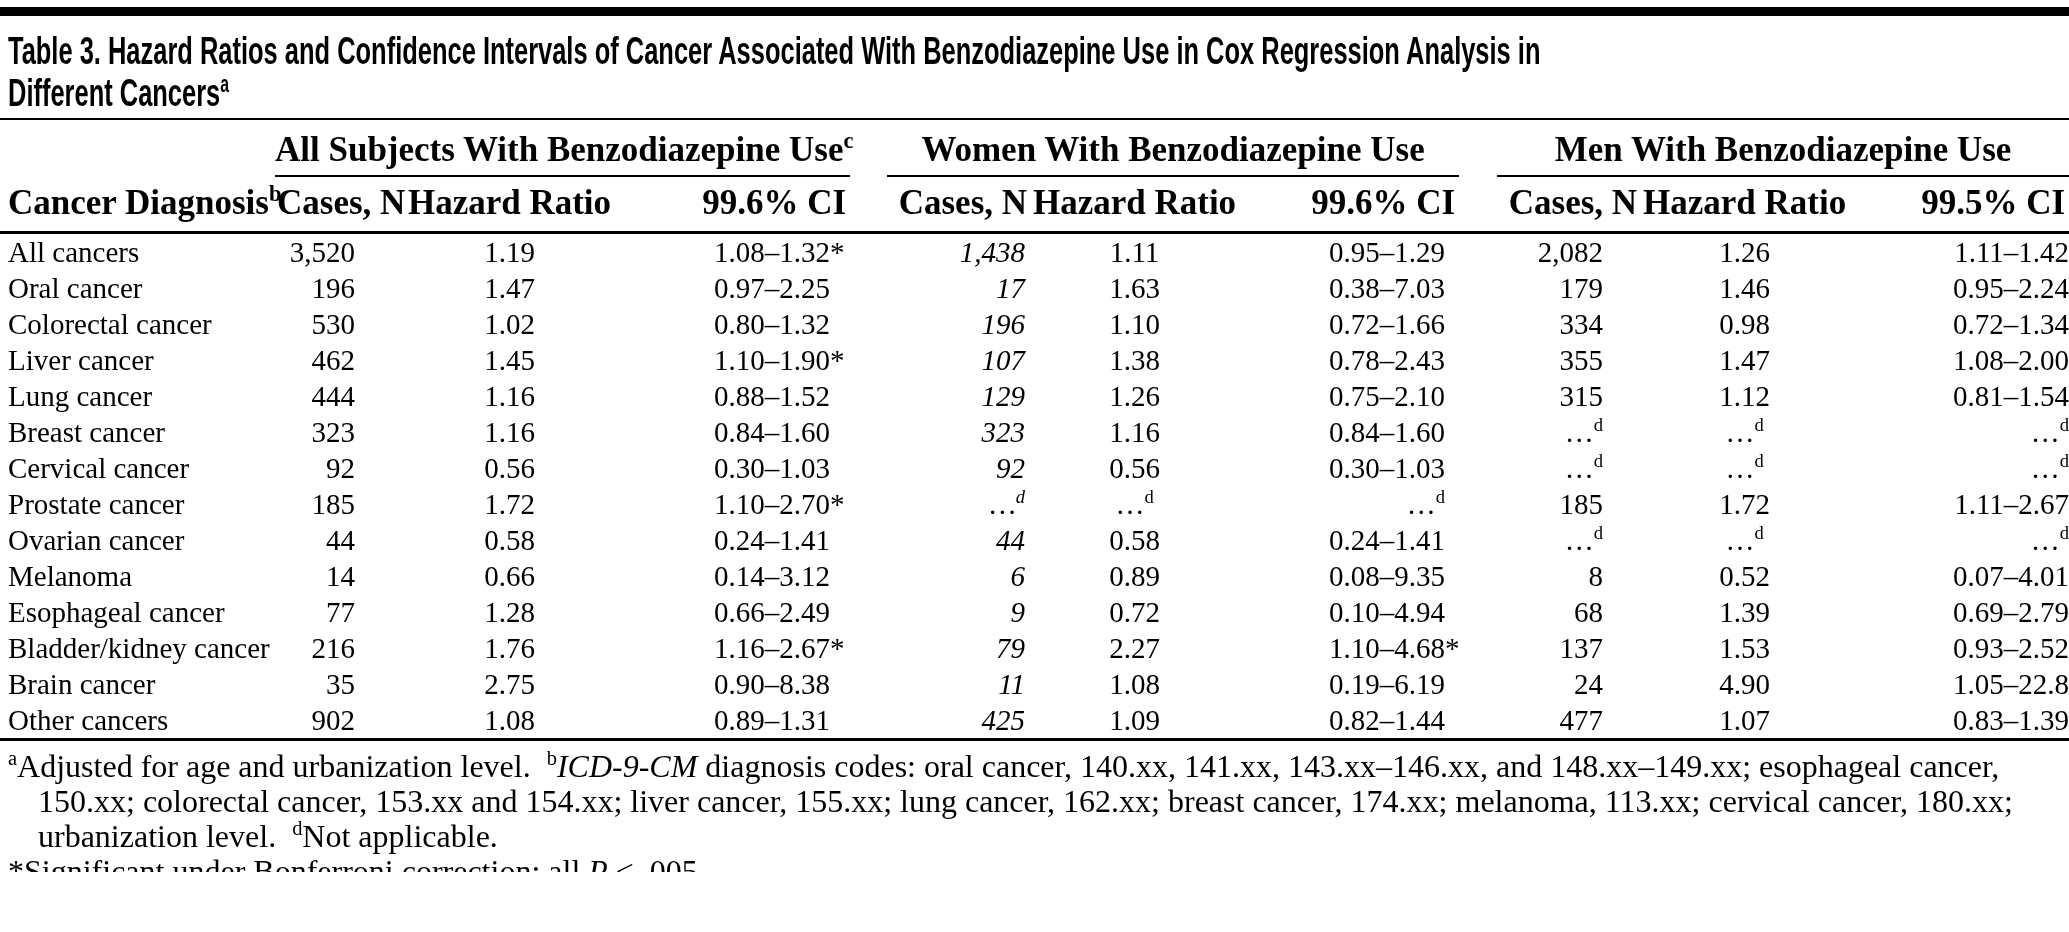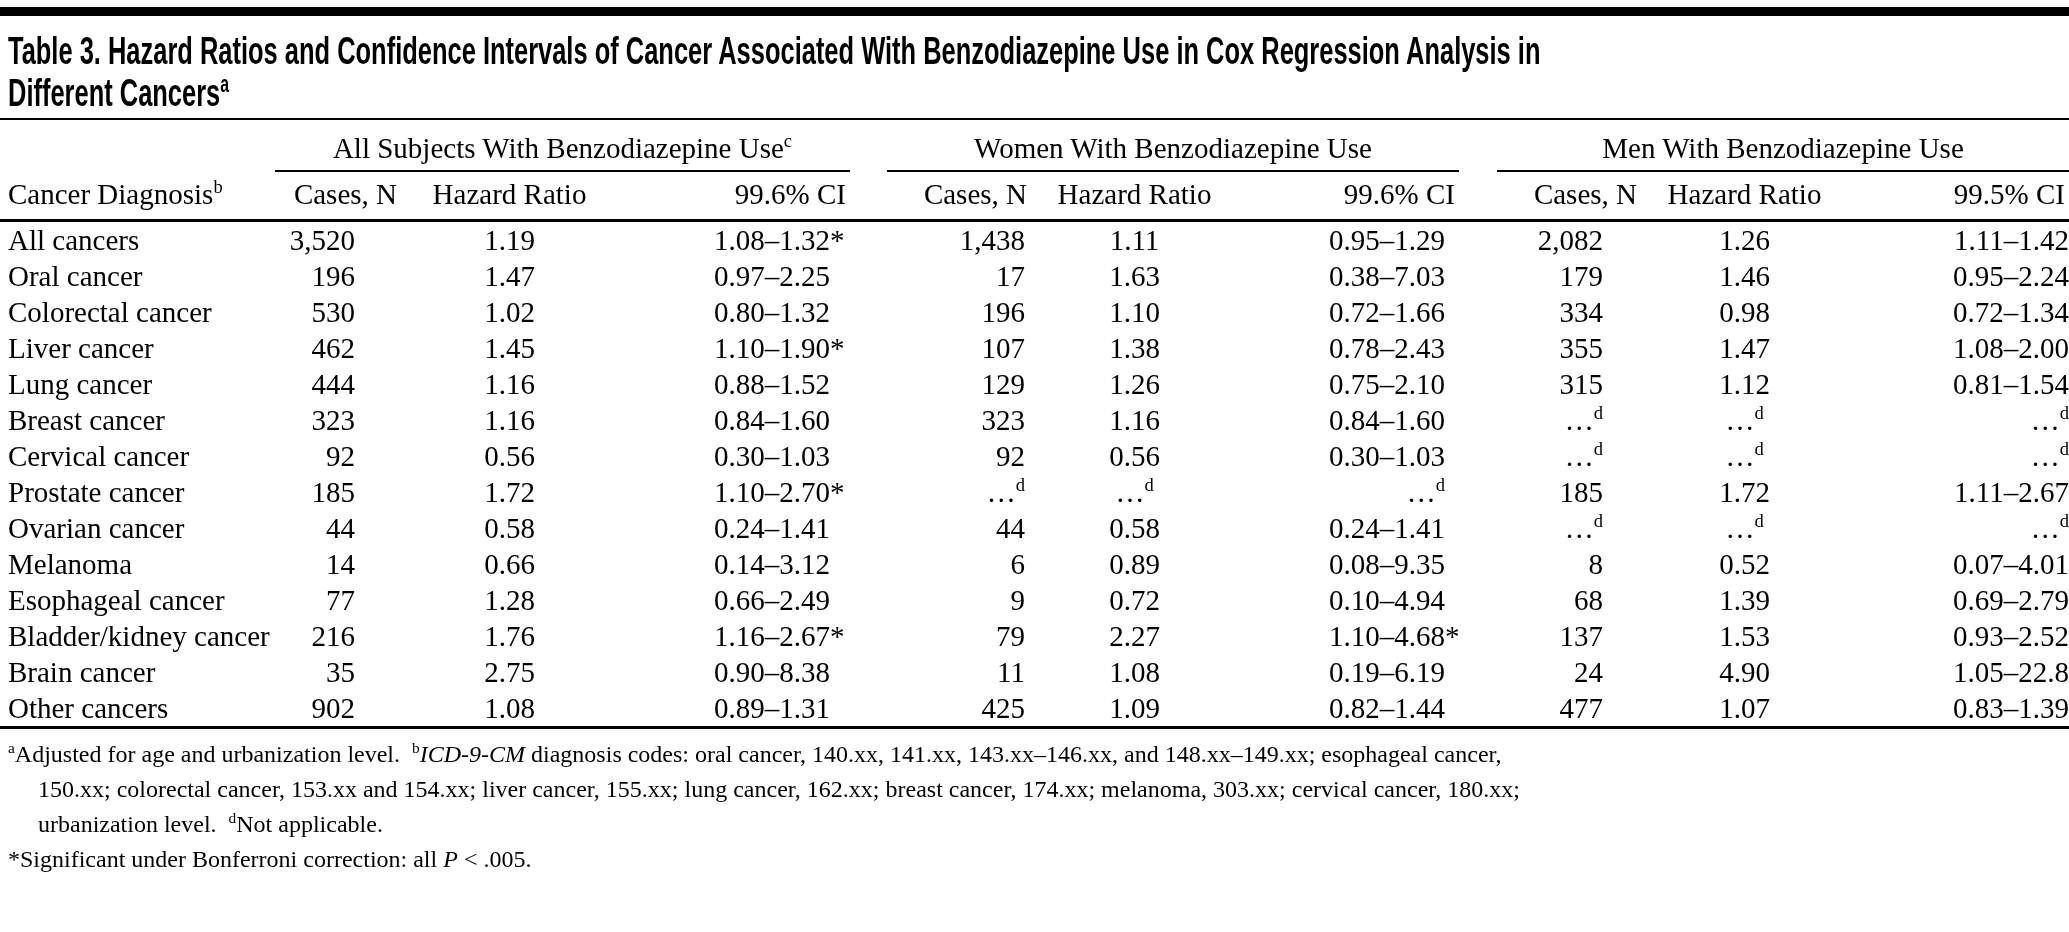--- a/index.html
+++ b/index.html
@@ -24,46 +24,46 @@
     table-layout:fixed; width:2069px; border-collapse:collapse;
     margin-top:4px; font-size:29px; color:#000000;
   }
   col.c-diag  { width:275px; }
   col.c-cases1{ width:122px; } col.c-hr1 { width:225px; } col.c-ci1 { width:228px; }
   col.c-gap1  { width:37px;  }
   col.c-cases2{ width:140px; } col.c-hr2 { width:215px; } col.c-ci2 { width:217px; }
   col.c-gap2  { width:38px;  }
   col.c-cases3{ width:140px; } col.c-hr3 { width:215px; } col.c-ci3 { width:217px; }
 
-  th { font-weight:normal; font-size:29px; }
+  th { font-weight:bold; font-size:35px; }
   tr.group-row th.group {
     border-bottom:2px solid #000000; text-align:center;
     vertical-align:bottom; padding:6px 0 5px 0; height:35px; white-space:nowrap;
   }
   tr.group-row td { border:none; }
   tr.sub-row th, tr.sub-row td { border-bottom:3px solid #000000; vertical-align:bottom; padding:6px 0 8px 0; white-space:nowrap; }
   th.diag-h  { text-align:left; padding-left:8px !important; }
   th.cases-h { text-align:right; padding-left:2px !important; }
   th.hr-h    { text-align:center; }
   th.ci-h    { text-align:right; padding-right:4px !important; }
   sup { font-size:64%; line-height:0; }
 
   tbody td { height:36px; line-height:36px; padding:0; white-space:nowrap; }
   tbody tr:last-child td { border-bottom:3px solid #000000; }
   td.diag  { text-align:left;  padding-left:8px; }
   td.cases { text-align:right; }
   td.hr    { text-align:center; }
   td.ci    { text-align:right; }
   
   td.g1.cases { padding-right:42px; } td.g1.ci { padding-right:20px;margin-top:21px; }
-  td.g2.cases { padding-right:2px;  } td.g2.ci { padding-right:14px; }
+  td.g2.cases { padding-right:2px;font-style:italic;  } td.g2.ci { padding-right:14px; }
   td.g3.cases { padding-right:34px; } td.g3.ci { }
   .star { display:inline-block; width:0; overflow:visible; }
 
-  .footnotes { margin:8px 8px 0 8px; font-size:24px; line-height:35px;font-family:Liberation Serif, serif; }
+  .footnotes { margin:8px 8px 0 8px; font-size:32px; line-height:35px;font-family:Liberation Serif, serif; }
   .fn-line { white-space:nowrap; }
   .fn-line.indent { padding-left:30px; }
   .bottom-rule { height:4px; margin-top:7px; }
 </style>
 </head>
 <body>
 
 <div class="page">
 
   <div class="rule top-rule"></div>
@@ -311,20 +311,20 @@
           <td class="gap"></td>
           <td class="cases g3">477</td>
           <td class="hr g3">1.07</td>
           <td class="ci g3">0.83–1.39</td>
         </tr>
       </tbody>
   </table>
 
   <div class="footnotes" id="footnotes">
       <div class="fn-line"><sup>a</sup><span>Adjusted for age and urbanization level.&nbsp; </span><sup>b</sup><i>ICD-9-CM</i><span> diagnosis codes: oral cancer, 140.xx, 141.xx, 143.xx–146.xx, and 148.xx–149.xx; esophageal cancer,</span></div>
-      <div class="fn-line indent"><span>150.xx; colorectal cancer, 153.xx and 154.xx; liver cancer, 155.xx; lung cancer, 162.xx; breast cancer, 174.xx; melanoma, 303.xx; cervical cancer, 180.xx;</span></div>
+      <div class="fn-line indent"><span>150.xx; colorectal cancer, 153.xx and 154.xx; liver cancer, 155.xx; lung cancer, 162.xx; breast cancer, 174.xx; melanoma, 113.xx; cervical cancer, 180.xx;</span></div>
       <div class="fn-line indent"><span>urbanization level.&nbsp; </span><sup>d</sup><span>Not applicable.</span></div>
       <div class="fn-line"><span>*Significant under Bonferroni correction: all </span><i>P</i><span> &lt; .005.</span></div>
     </div>
 
   <div class="rule bottom-rule"></div>
 
 </div>
 
 </body></html>

